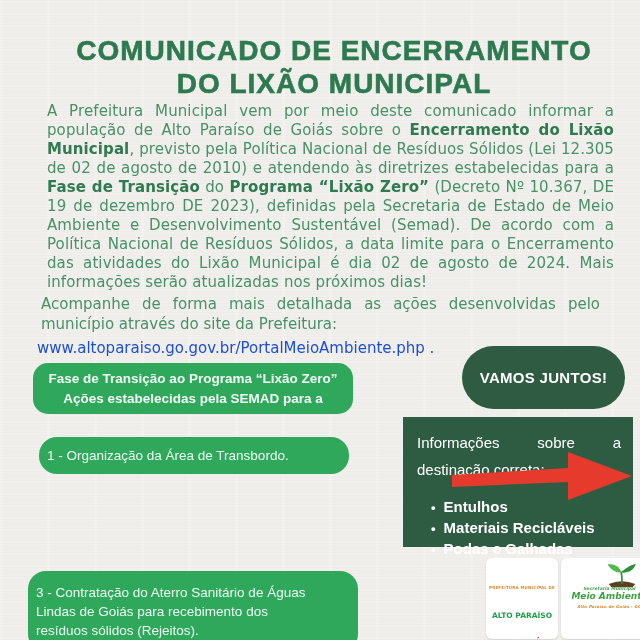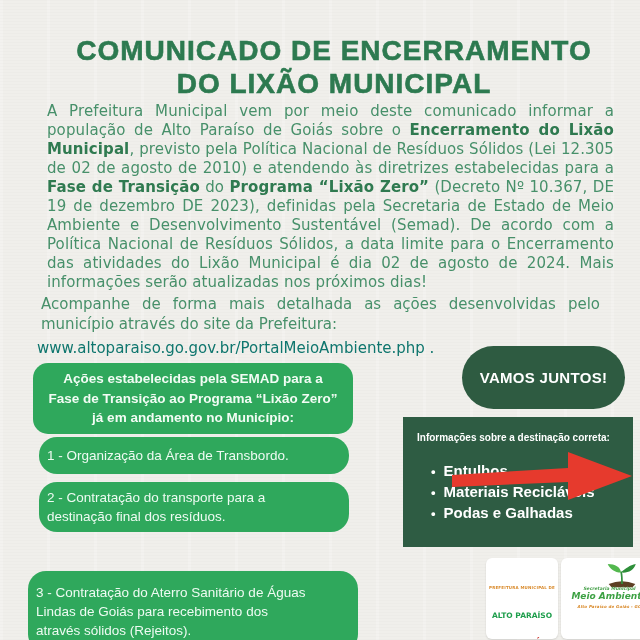--- a/index.html
+++ b/index.html
@@ -23,21 +23,21 @@
     -webkit-text-stroke:0.6px #2d7a50;
   }
   .intro{
     position:absolute;left:37px;top:92px;width:567px;margin:10px;
     color:#47906a;font-size:15px;line-height:19px;text-align:justify;
     letter-spacing:.1px;
   }
   .intro b{color:#2f7a50;}
   .follow{position:absolute;left:37px;top:290px;width:567px;color:#47906a;font-size:15px;line-height:20px;}
   .follow p{margin:4px;text-align:justify;}
-  .follow .url{margin-top:0;color:#0f766e;cursor:pointer;}
+  .follow .url{margin-top:0;color:#1d4ed8;cursor:pointer;}
   .cta{
     position:absolute;left:462px;top:330px;width:163px;height:63px;
     background:#2e5b41;border-radius:34px;color:#ffffff;
     display:flex;flex-direction:column;align-items:center;justify-content:center;
     font-family:"Liberation Sans",sans-serif;
     font-size:15px;font-weight:bold;line-height:20px;letter-spacing:.3px;text-align:center;margin-top:16px;
   }
   .actions-header{
     position:absolute;left:33px;top:363px;width:320px;box-sizing:border-box;
     background:#2fa85c;border-radius:15px;padding:6px 8px;
@@ -52,21 +52,21 @@
     font-size:13.5px;line-height:19px;
   }
   .item1{left:39px;top:437px;width:310px;padding:9px 8px;}
   .item2{left:39px;top:482px;width:310px;padding:6px 8px;}
   .item3{left:28px;top:543px;width:330px;padding:12px 8px;margin-top:28px;}
   .info-box{
     position:absolute;left:403px;top:417px;width:230px;height:130px;box-sizing:border-box;
     background:#2e5c43;color:#ffffff;padding:12px 12px 10px 14px;
     font-family:"Liberation Sans",sans-serif;
   }
-  .info-heading{font-size:10px;font-weight:bold;line-height:18px;text-align:justify;}
+  .info-heading{font-size:15px;font-weight:normal;line-height:27px;text-align:justify;}
   .info-bullets{list-style:none;margin:14px 0 0 0;padding:0 0 0 14px;}
   .info-bullets li{display:flex;align-items:baseline;font-size:15px;font-weight:bold;line-height:20px;}
   .info-bullets .dot{margin-right:8px;font-size:13px;}
   .arrow-svg{position:absolute;left:448px;top:444px;}
   .logo-card{
     position:absolute;top:558px;height:81px;background:#ffffff;border-radius:6px;
     box-shadow:0 1px 2px rgba(0,0,0,.12);
     display:flex;flex-direction:column;align-items:center;
     text-align:center;overflow:hidden;
   }
@@ -95,38 +95,33 @@
   <div class="follow">
     <p>Acompanhe de forma mais detalhada as ações desenvolvidas pelo município através do site da Prefeitura:</p>
     <div class="url">www.altoparaiso.go.gov.br/PortalMeioAmbiente.php .</div>
   </div>
 
   <div class="cta">
     <div>VAMOS JUNTOS!</div>
   </div>
 
   <div class="actions-header">
+    <div>Fase de Transição ao Programa “Lixão Zero”</div>
     <div>Ações estabelecidas pela SEMAD para a</div>
-    <div>Fase de Transição ao Programa “Lixão Zero”</div>
-    <div>já em andamento no Município:</div>
   </div>
 
   <div class="action-item item1">
     <div>1 - Organização da Área de Transbordo.</div>
   </div>
 
-  <div class="action-item item2">
-    <div>2 - Contratação do transporte para a</div>
-    <div>destinação final dos resíduos.</div>
-  </div>
 
   <div class="action-item item3">
     <div>3 - Contratação do Aterro Sanitário de Águas</div>
     <div>Lindas de Goiás para recebimento dos</div>
-    <div>através  sólidos (Rejeitos).</div>
+    <div>resíduos  sólidos (Rejeitos).</div>
   </div>
 
   <div class="info-box">
     <div class="info-heading">Informações sobre a destinação correta:</div>
     <ul class="info-bullets">
       <li>
         <span class="dot">•</span>
         <span>Entulhos</span>
       </li>
       <li>

